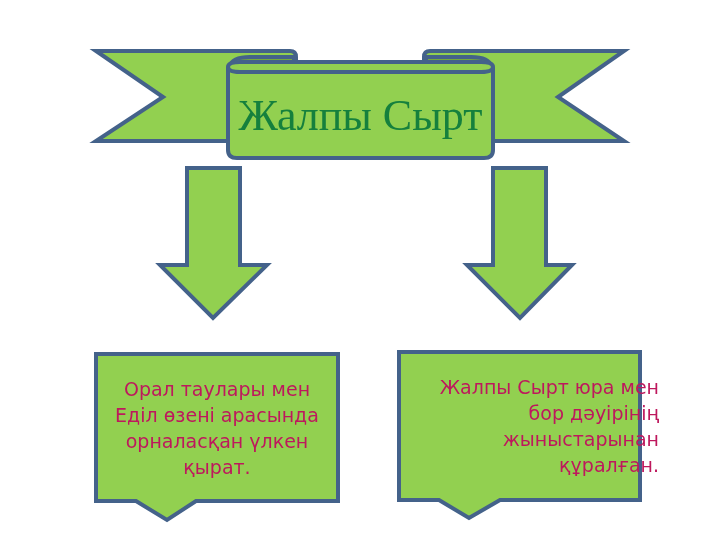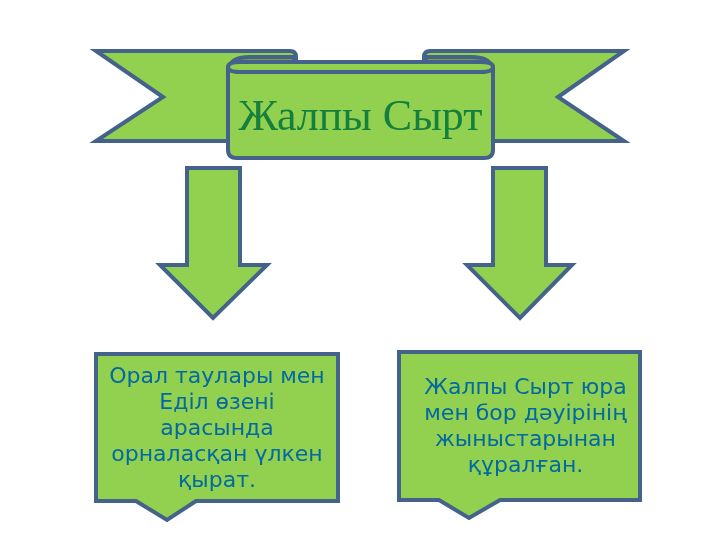--- a/index.html
+++ b/index.html
@@ -8,24 +8,24 @@
     .title-text {
       position: absolute; left: 228px; top: 72px; width: 265px; height: 86px;
       display: flex; align-items: center; justify-content: center;
       font-family: "Liberation Serif", "DejaVu Serif", serif;
       font-size: 44px; color: #15803d; white-space: nowrap;
     }
     .box-text {
       position: absolute; display: flex; align-items: center; justify-content: center;
       text-align: center;
       font-family: "DejaVu Sans", "Liberation Sans", sans-serif;
-      font-size: 22px; line-height: 26px; color: #0369a1;
+      font-size: 19px; line-height: 26px; color: #be185d;
     }
     #left-text { left: 100px; top: 358px; width: 234px; height: 140px; }
-    #right-text { left: 409px; top: 356px; width: 233px; height: 140px; }
+    #right-text { left: 426px; top: 356px; width: 233px; height: 140px; text-align: right; }
   </style>
 </head>
 <body>
 
 <svg id="diagram" width="720" height="540" viewBox="0 0 720 540">
   <g stroke="#44628a" stroke-width="4" stroke-linejoin="miter" fill="#92d050">
 
     <path d="M96 51 L290 51 Q296 51 296 57 L296 72 L228 72 L228 141 L96 141 L163 97 Z"></path>
 
     <path d="M624 51 L430 51 Q424 51 424 57 L424 72 L493 72 L493 141 L624 141 L558 97 Z"></path>

